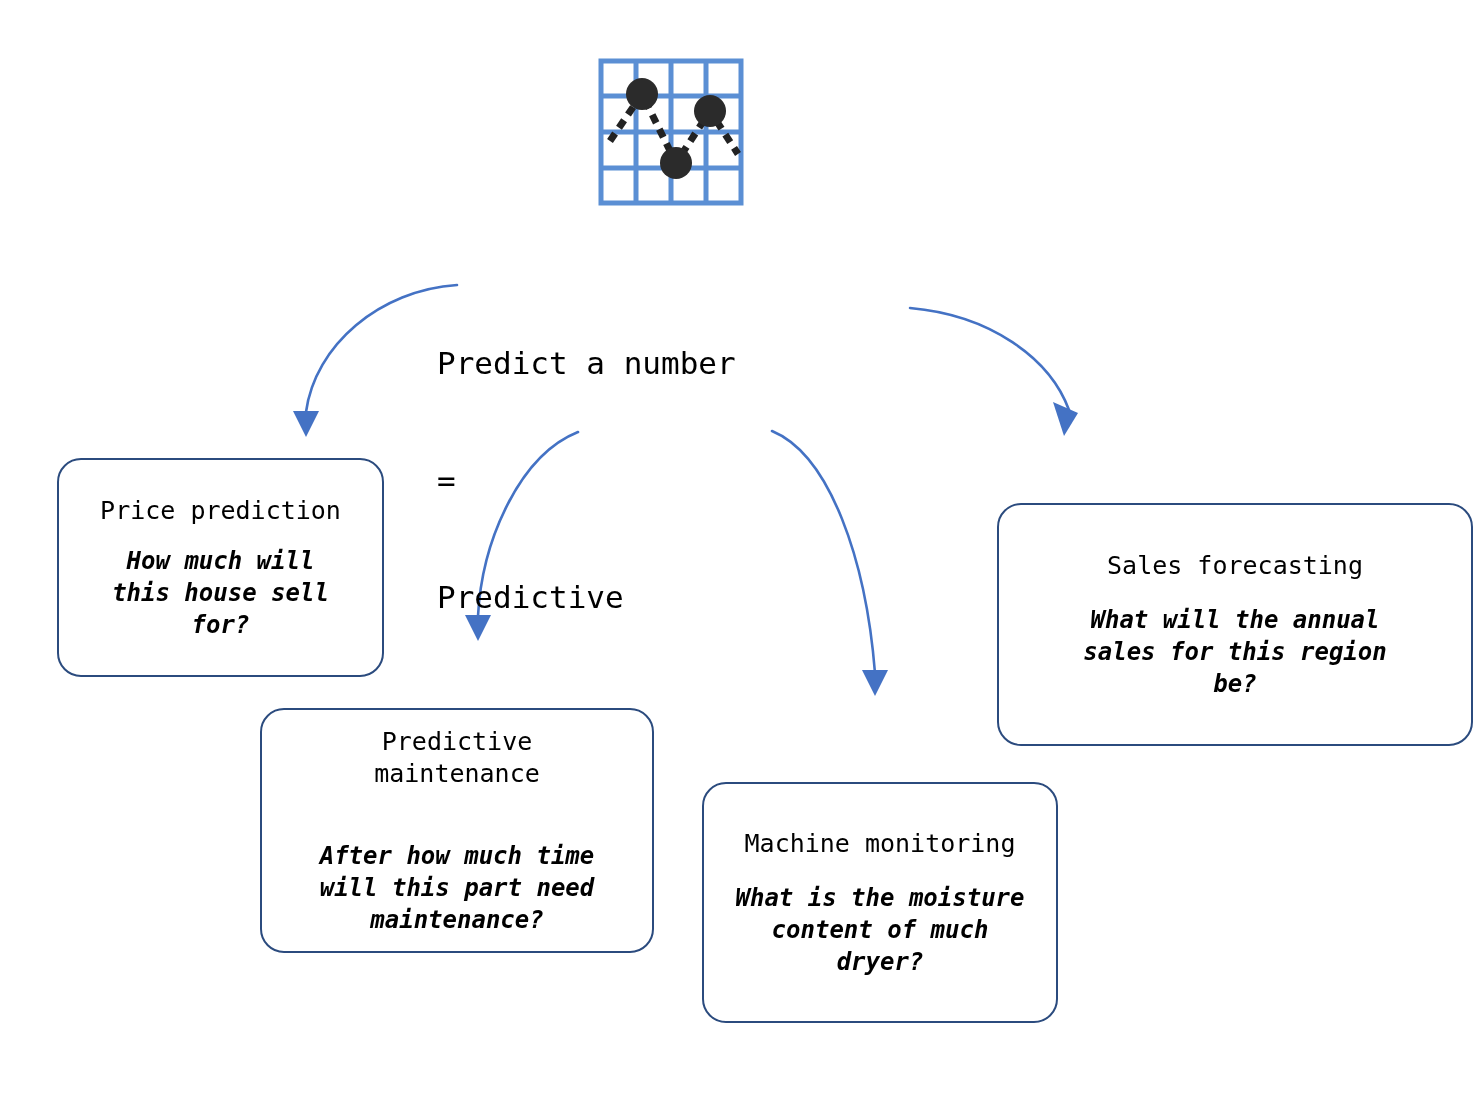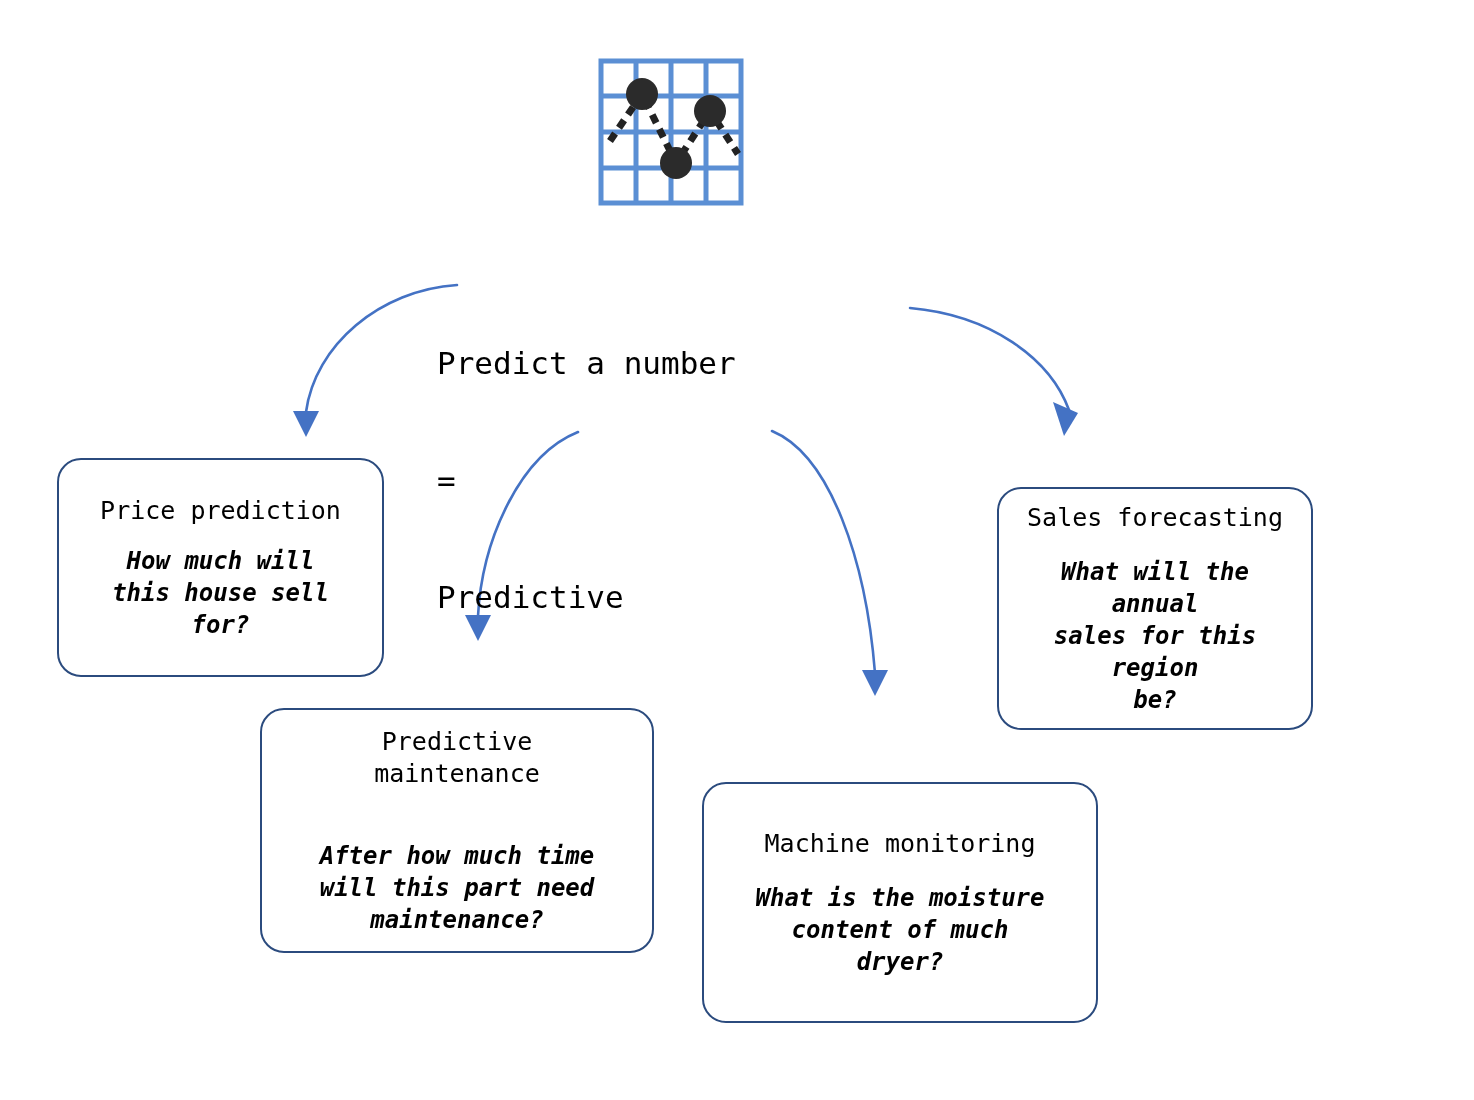--- a/index.html
+++ b/index.html
@@ -80,22 +80,22 @@
     text-align: center;
     color: #000000;
     white-space: pre-line;
     padding: 0 14px;
   }
 
   
   #box-price        { left: 57px;   top: 458px;  width: 327px;  height: 219px; }
   #box-price .node-sub { margin-top: 18px; }
   #box-maintenance  { left: 260px;  top: 708px;  width: 394px;  height: 245px; gap: 28px; }
-  #box-machine      { left: 702px;  top: 782px;  width: 396px;  height: 241px; }
-  #box-sales        { left: 997px;  top: 487px;  width: 316px;  height: 243px; }
+  #box-machine      { left: 702px;  top: 782px;  width: 356px;  height: 241px; }
+  #box-sales        { left: 997px;  top: 503px;  width: 476px;  height: 243px; }
 </style>
 </head>
 <body>
 
 <div id="canvas">
 
   <div class="icon-wrap">
     <svg width="146" height="148" viewBox="0 0 146 148" xmlns="http://www.w3.org/2000/svg">
       <rect x="3" y="3" width="140" height="142" fill="#ffffff" stroke="#5b8fd4" stroke-width="5"></rect>
       <g stroke="#5b8fd4" stroke-width="5">

